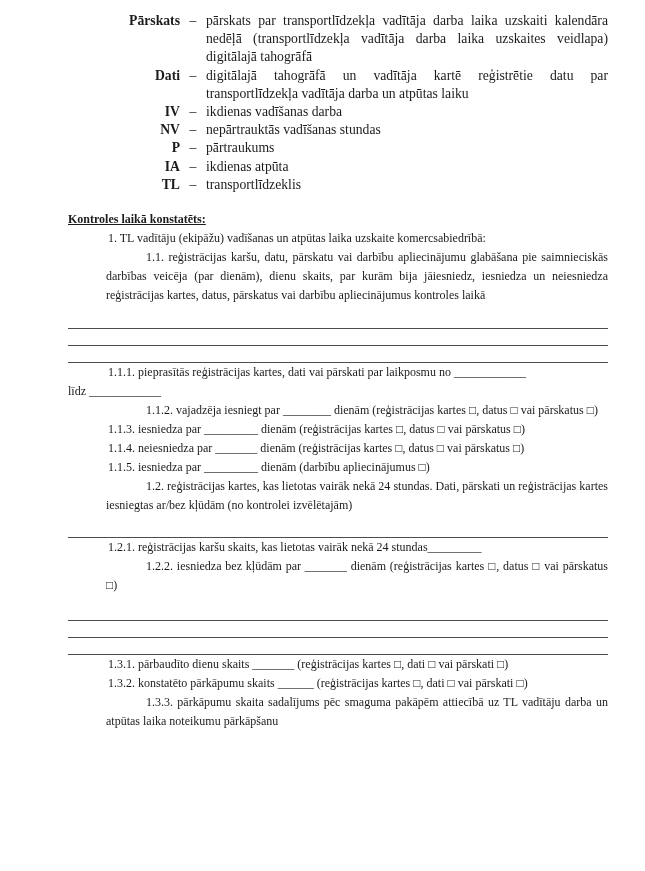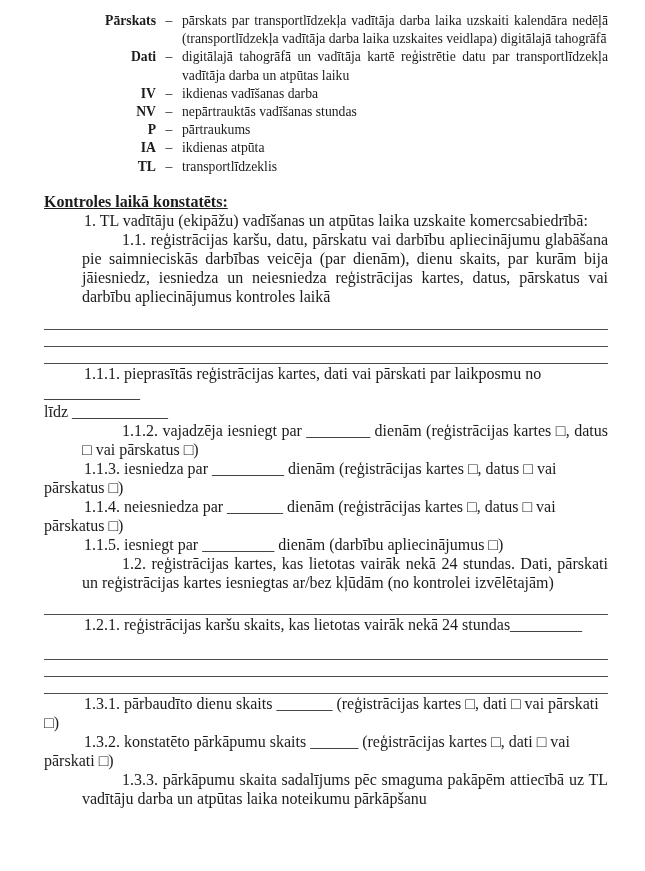--- a/index.html
+++ b/index.html
@@ -11,21 +11,21 @@
     width: 645px;
     height: 871px;
     font-family: "Liberation Serif", "DejaVu Serif", serif;
     color: #1b1b1b;
     overflow: hidden;
   }
   .page {
     box-sizing: border-box;
     width: 645px;
     height: 871px;
-    padding: 12px 37px 10px 44px;
+    padding: 12px 37px 10px 68px;
   }
 
   
   .defs {
     font-size: 13.7px;
     line-height: 18.2px;
   }
   .def-row {
     display: grid;
     grid-template-columns: 112px 26px 1fr;
@@ -37,30 +37,30 @@
   .def-dash {
     text-align: center;
   }
   .def-text {
     text-align: justify;
   }
 
   
   .heading {
     margin: 16px 0 0 0;
-    font-size: 16px;
+    font-size: 12px;
     line-height: 19px;
     font-weight: bold;
     text-decoration: underline;
   }
 
   
   p.body {
     margin: 0;
-    font-size: 16px;
+    font-size: 12px;
     line-height: 19px;
     text-indent: 40px;
   }
   p.just { text-align: justify; margin-left: 38px; }
   p.cont { text-indent: 0; }          
   .gap   { margin-top: 11px; }
 
   
   .rules { margin-top: 7px; }
   .rule {
@@ -125,29 +125,30 @@
     <div class="rule"></div>
     <div class="rule"></div>
     <div class="rule"></div>
   </div>
 
   <p class="body after-rules">1.1.1. pieprasītās reģistrācijas kartes, dati vai pārskati par laikposmu no ____________</p>
   <p class="body cont">līdz ____________</p>
   <p class="body just">1.1.2. vajadzēja iesniegt par ________ dienām (reģistrācijas kartes □, datus □ vai pārskatus □)</p>
   <p class="body">1.1.3. iesniedza par _________ dienām (reģistrācijas kartes □, datus □ vai pārskatus □)</p>
   <p class="body">1.1.4. neiesniedza par _______ dienām (reģistrācijas kartes □, datus □ vai pārskatus □)</p>
-  <p class="body">1.1.5. iesniegt par _________ dienām (darbību apliecinājumus □)</p>
+  <p class="body">1.1.5. iesniedza par _________ dienām (darbību apliecinājumus □)</p>
 
   <p class="body just gap">1.2. reģistrācijas kartes, kas lietotas vairāk nekā 24 stundas. Dati, pārskati un reģistrācijas kartes iesniegtas ar/bez kļūdām (no kontrolei izvēlētajām)</p>
 
   <div class="rules rules-single">
     <div class="rule"></div>
   </div>
 
   <p class="body after-rules">1.2.1. reģistrācijas karšu skaits, kas lietotas vairāk nekā 24 stundas_________</p>
+  <p class="body just">1.2.2. iesniedza bez kļūdām par _______ dienām (reģistrācijas kartes □, datus □ vai pārskatus □)</p>
 
 
   <div class="rules rules-after">
     <div class="rule"></div>
     <div class="rule"></div>
     <div class="rule"></div>
   </div>
 
   <p class="body gap-lg">1.3.1. pārbaudīto dienu skaits _______ (reģistrācijas kartes □, dati □ vai pārskati □)</p>
   <p class="body">1.3.2. konstatēto pārkāpumu skaits ______ (reģistrācijas kartes □, dati □ vai pārskati □)</p>

